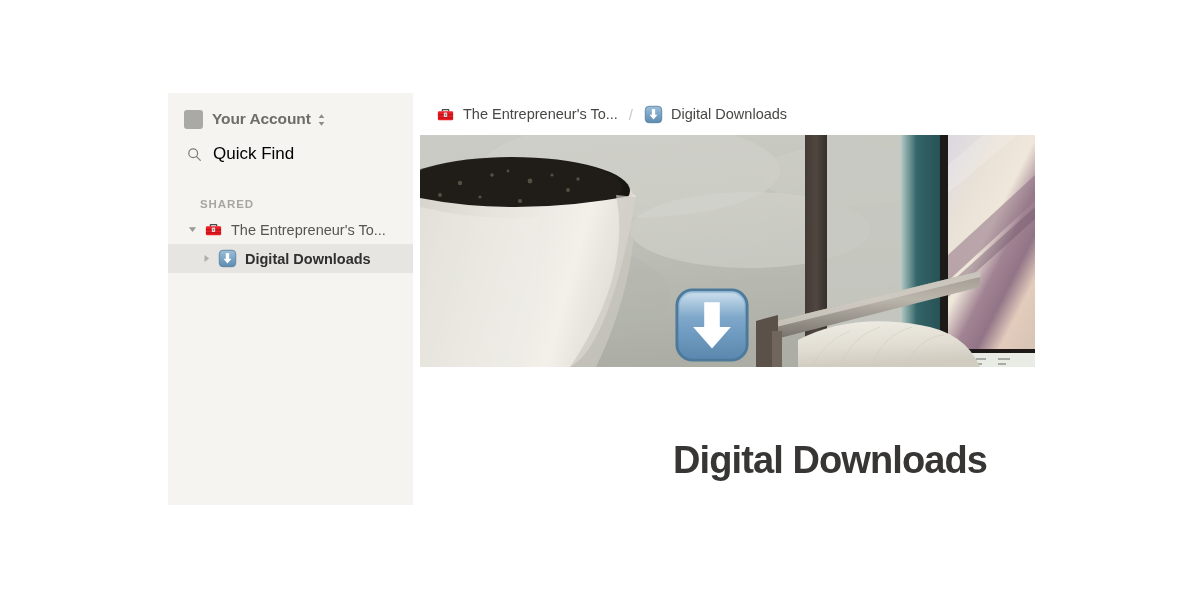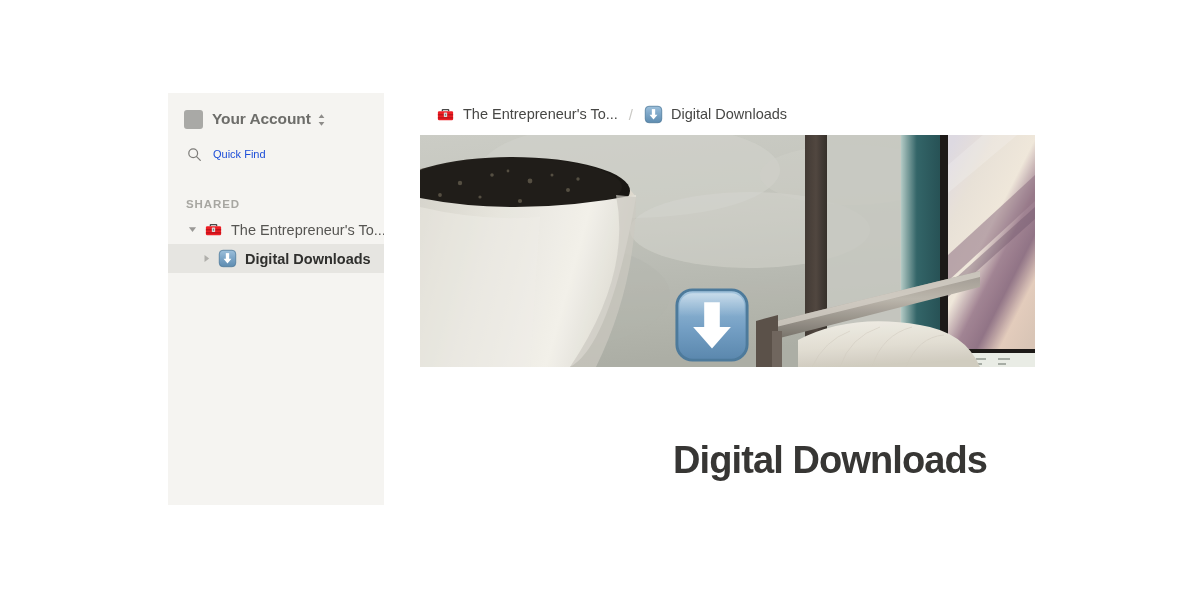--- a/index.html
+++ b/index.html
@@ -14,21 +14,21 @@
     overflow: hidden;
     font-family: "Liberation Sans", sans-serif;
     -webkit-font-smoothing: antialiased;
   }
 
   
   #sidebar {
     position: absolute;
     left: 168px;
     top: 93px;
-    width: 216px;
+    width: 245px;
     height: 412px;
     background: #f5f4f1;
     overflow: hidden;
   }
 
   .account-row {
     display: flex;
     align-items: center;
     height: 34px;
     padding: 0 0 0 16px;
@@ -67,32 +67,32 @@
   }
   .nav-icon {
     width: 17px;
     height: 17px;
     flex: 0 0 auto;
     display: flex;
     align-items: center;
     justify-content: center;
   }
   .nav-label {
-    font-size: 11px;
-    color: #1d4ed8;
+    font-size: 17px;
+    color: #000000;
     margin-left: 10px;
     white-space: nowrap;
   }
 
   .section-head {
     font-size: 11.5px;
     font-weight: bold;
     letter-spacing: 0.9px;
     color: #a7a6a1;
-    padding-left: 18px;
+    padding-left: 32px;
     margin-top: 30px;
     margin-bottom: 5px;
   }
 
   .tree-row {
     display: flex;
     align-items: center;
     height: 29px;
     padding-left: 18px;
   }

